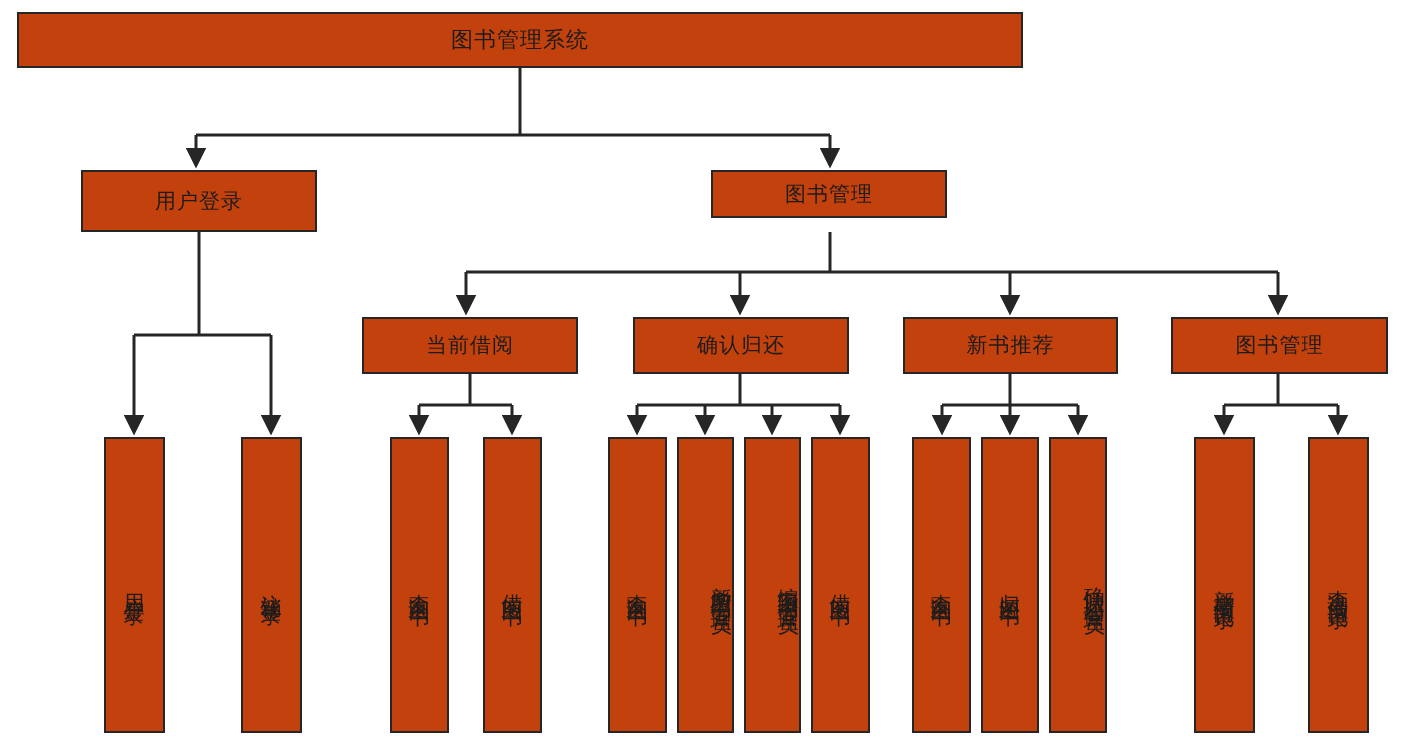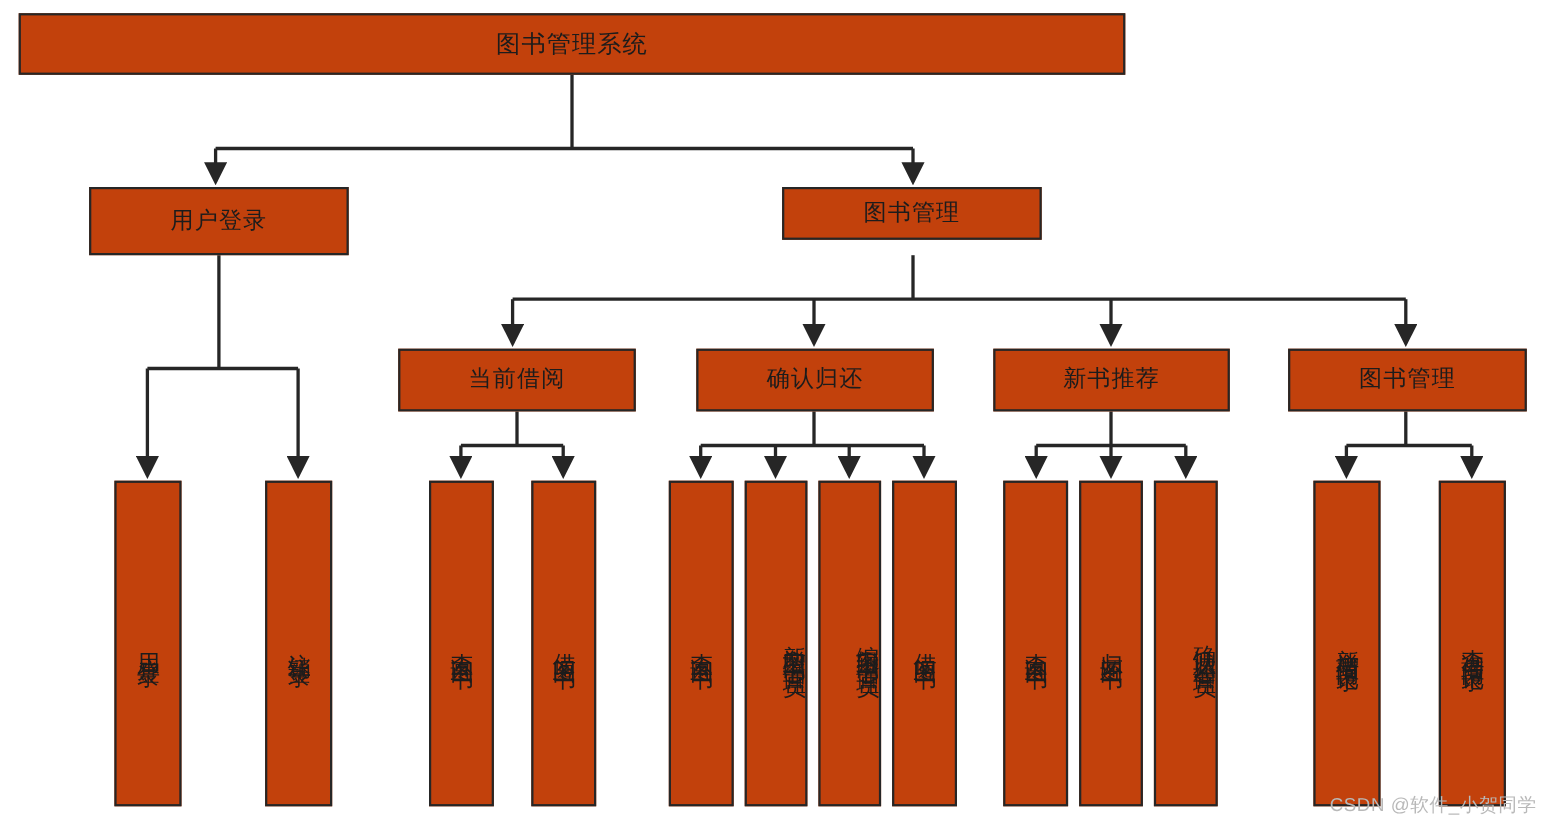--- a/index.html
+++ b/index.html
@@ -176,14 +176,13 @@
     <span class="lbl">确认归还（管理员）</span>
   </div>
 
   <div class="node leaf short" style="left:1194px;top:437px;width:61px;height:296px;">
     <span class="lbl">新增借阅记录</span>
   </div>
   <div class="node leaf short" style="left:1308px;top:437px;width:61px;height:296px;">
     <span class="lbl">查询借阅记录</span>
   </div>
 
-  <div id="watermark">CSDN @软件_小贺同学</div>
 </div>
 
 </body></html>

